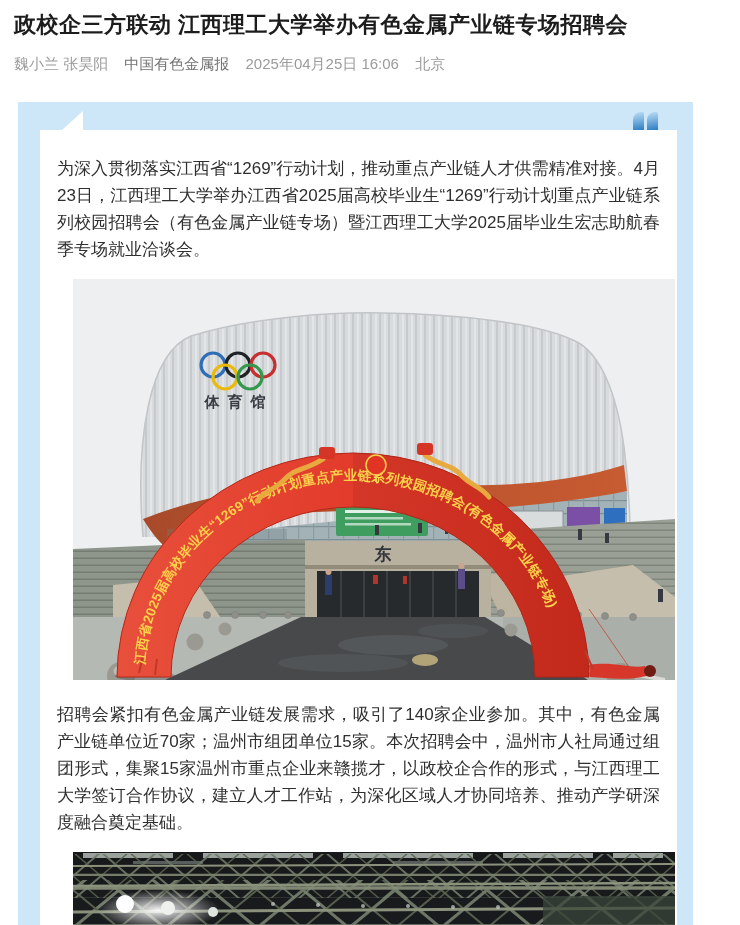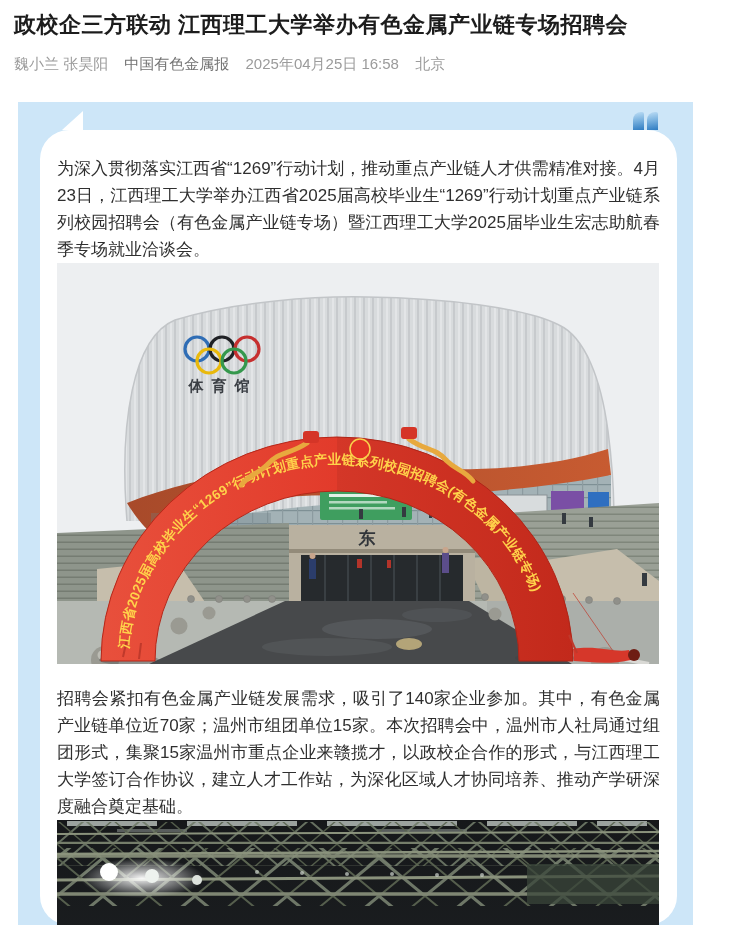--- a/index.html
+++ b/index.html
@@ -7,47 +7,47 @@
         font-family:"Liberation Sans","DejaVu Sans",sans-serif;}
   
   .article-header{position:absolute;left:14px;top:10px;width:712px;}
   .article-title{margin:0;font-size:22px;line-height:30px;font-weight:700;color:#1c1c1c;
                  letter-spacing:.5px;white-space:nowrap;}
   .byline{margin-top:15px;font-size:15px;color:#9b9b9b;white-space:nowrap;}
   .byline span{margin-right:12px;text-align:center;}
   .byline .source{color:#737373;cursor:pointer;}
   
   .bg-panel{position:absolute;left:18px;top:102px;width:675px;height:823px;background:#cde6f8;}
-  .card{position:absolute;left:22px;top:28px;width:637px;height:795px;background:#ffffff;border-radius:29px;}
+  .card{position:absolute;left:22px;top:28px;width:637px;height:795px;background:#ffffff;}
   .fold-corner{position:absolute;left:22px;top:-19px;width:0;height:0;
                border-bottom:19px solid #ffffff;border-left:21px solid transparent;}
   .quote-marks{position:absolute;right:19px;top:-18px;display:flex;gap:3px;}
   .quote-marks i{display:block;width:11px;height:18px;border-radius:8px 2px 0 0;
                  background:linear-gradient(170deg,#bedef5 0%,#7db4e0 45%,#2e7cc2 100%);}
   .card-body{padding:25px 17px 0 17px;}
   .card-body p{margin:0;font-size:17px;line-height:27px;color:#2f2f2f;text-align:justify;
                text-justify:inter-ideograph;}
   .p1{margin-bottom:15px;}
-  figure{margin:0;}
+  figure{margin:16px;}
   .photo{font-size:0;line-height:0;}
   .photo-building{margin-bottom:21px;}
   .p2{margin-bottom:27px;}
   svg{display:block;}
 </style>
 </head>
 <body>
 
 <div class="page">
 
   <header class="article-header">
     <h1 class="article-title">政校企三方联动 江西理工大学举办有色金属产业链专场招聘会</h1>
     <div class="byline">
       <span>魏小兰 张昊阳</span>
       <span class="source">中国有色金属报</span>
-      <span>2025年04月25日 16:58</span>
+      <span>2025年04月25日 16:06</span>
       <span>北京</span>
     </div>
   </header>
 
   <div class="bg-panel">
     <div class="card">
       <div class="fold-corner"></div>
       <div class="quote-marks">
           <i></i>
           <i></i>

